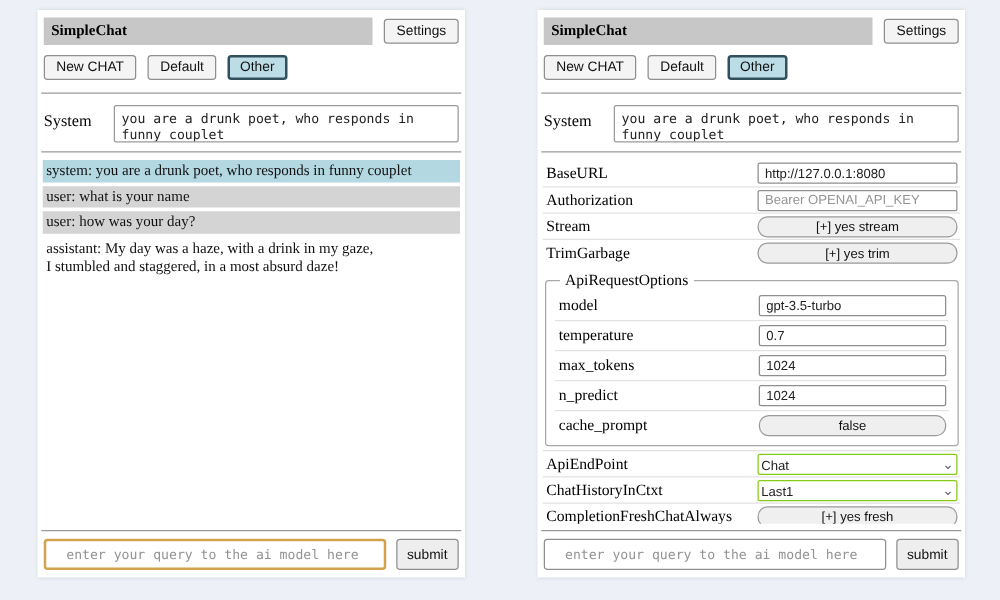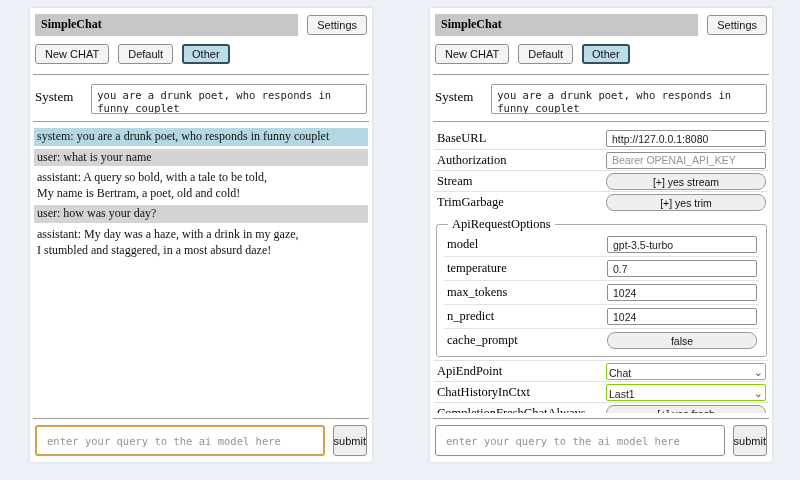--- a/index.html
+++ b/index.html
@@ -139,32 +139,32 @@
 
   
   .query-row { display: flex; gap: 8px; align-items: stretch; margin: 2px 2px 0 2px; }
   .query-input {
     flex: 1;
     font-family: "DejaVu Sans Mono", monospace;
     font-size: 10.5px;
     color: #222;
     border: 1px solid #8f8f8f;
     border-radius: 3px;
-    padding: 4px 10px;
-    height: 31px;
+    padding: 4px 16px;
+    height: 25px;
   }
   .query-input.focused { border: 2px solid #d2a24c; }
   .submit-btn {
     font-family: "Liberation Sans", sans-serif;
     font-size: 11px;
     color: #111;
     background: #eeeeee;
     border: 1px solid #8f8f8f;
     border-radius: 3px;
-    padding: 0 0;
+    padding: 0 8px;
     cursor: pointer;
   }
 </style>
 </head>
 <body>
 
 <div class="panel">
   <div class="panel-header">
     <div class="titlebar">SimpleChat</div>
     <button class="btn">Settings</button>
@@ -176,24 +176,20 @@
   </div>
   <hr class="sep">
   <div class="system-row">
     <span class="system-label">System</span>
     <textarea class="system-textarea" style="">you are a drunk poet, who responds in funny couplet</textarea>
   </div>
   <hr class="sep">
   <div class="main">
     <div class="msg m-system">system: you are a drunk poet, who responds in funny couplet</div>
     <div class="msg m-user">user: what is your name</div>
-    <div class="msg m-assistant">
-      <div>assistant: A query so bold, with a tale to be told,</div>
-      <div>My name is Bertram, a poet, old and cold!</div>
-    </div>
     <div class="msg m-user">user: how was your day?</div>
     <div class="msg m-assistant">
       <div>assistant: My day was a haze, with a drink in my gaze,</div>
       <div>I stumbled and staggered, in a most absurd daze!</div>
     </div>
   </div>
   <hr class="sep">
   <div class="query-row">
     <input class="query-input focused" placeholder="enter your query to the ai model here" style="">
     <button class="submit-btn">submit</button>

